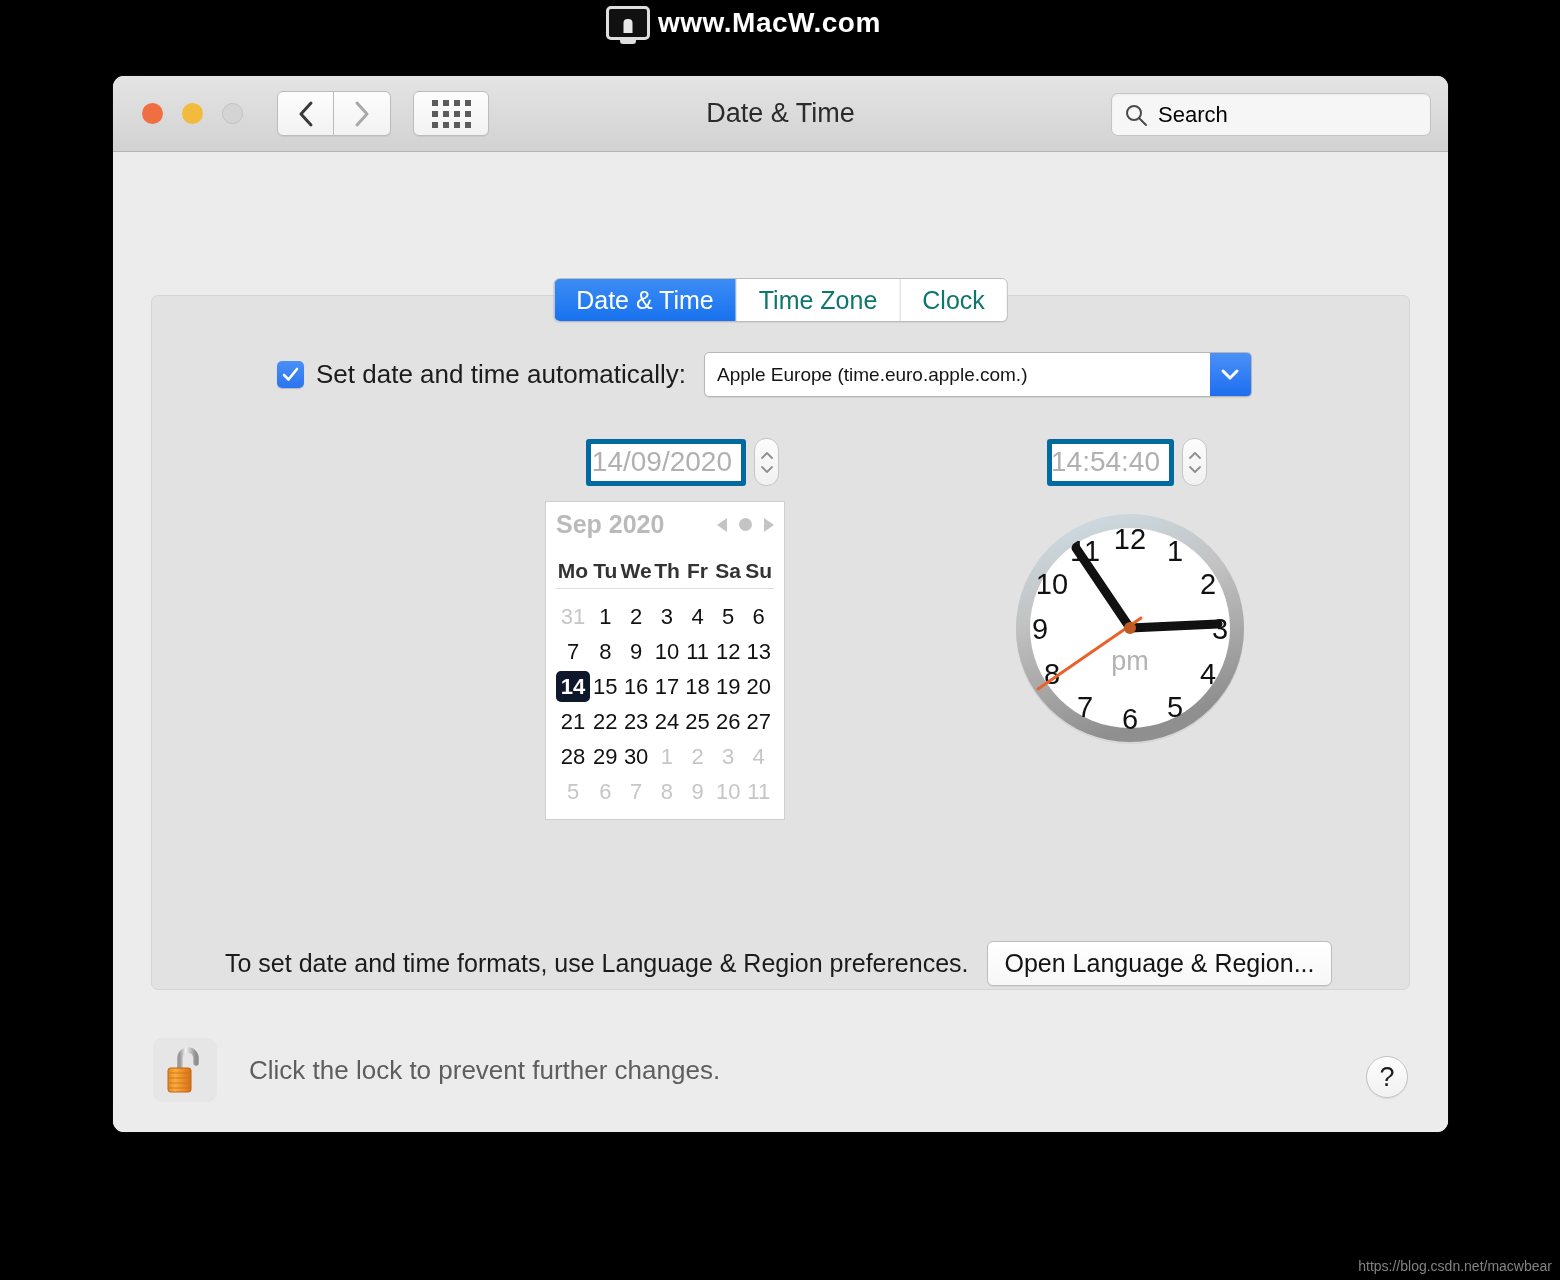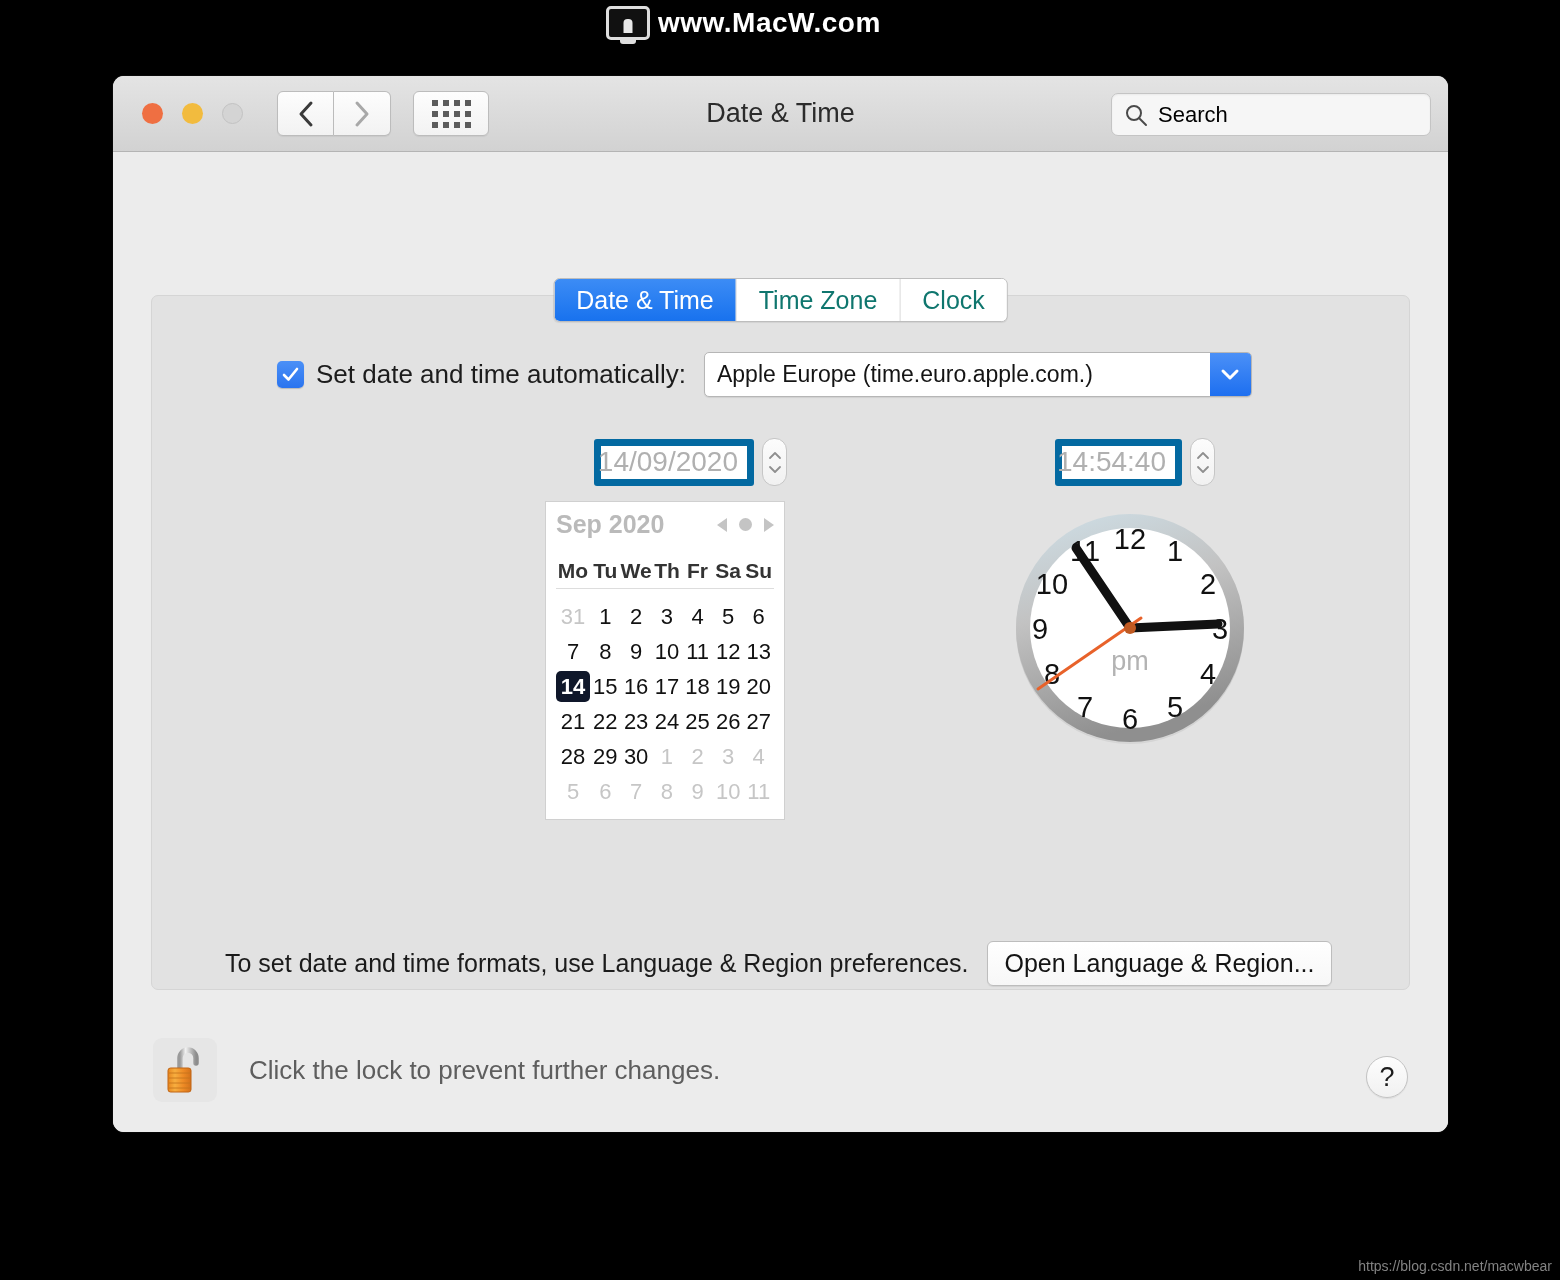--- a/index.html
+++ b/index.html
@@ -130,36 +130,36 @@
     display: flex; align-items: center; justify-content: center; flex: none;
     box-shadow: 0 1px 1px rgba(0,0,0,.18);
   }
   .auto-label { font-size: 26px; color: #1c1c1c; margin-left: 12px; white-space: nowrap; }
   .select {
     margin-left: 18px; width: 548px; height: 45px;
     background: #fff; border: 1px solid #b6b6b6; border-radius: 5px;
     display: flex; align-items: center; justify-content: space-between;
     box-shadow: 0 1px 1px rgba(0,0,0,.08);
   }
-  .select-val { font-size: 23px; color: #141414; padding-left: 12px; white-space: nowrap; }
+  .select-val { font-size: 19px; color: #141414; padding-left: 12px; white-space: nowrap; }
   .select-arrow {
     width: 41px; height: 43px; margin: 0; flex: none;
     background: linear-gradient(180deg,#4b90f7,#1d6ff0); border-radius: 0 4px 4px 0;
     display: flex; align-items: center; justify-content: center;
   }
 
   
   .fields { position: absolute; left: 0; right: 0; top: 142px; height: 60px; }
   .field-wrap { position: absolute; display: flex; align-items: center; }
   .field-wrap.date { left: 434px; }
   .field-wrap.time { left: 895px; }
   .field {
-    background: #fff; border: 7px solid #0369a1; border-radius: 3px;
+    background: #fff; border: 5px solid #0369a1; border-radius: 3px;
     height: 47px; display: flex; align-items: center; justify-content: flex-end;
-    padding: 0 9px; font-size: 28px; color: #b0b0b0; margin-left: 8px;
+    padding: 0 9px; font-size: 28px; color: #b0b0b0;
   }
   .field.date { width: 160px; }
   .field.time { width: 127px; }
   .stepper {
     margin-left: 8px; width: 25px; height: 48px;
     background: linear-gradient(180deg,#fcfcfc,#f1f1f1);
     border: 1px solid #c6c6c6; border-radius: 12px;
     display: flex; flex-direction: column; align-items: center; justify-content: center; gap: 5px;
   }
 

